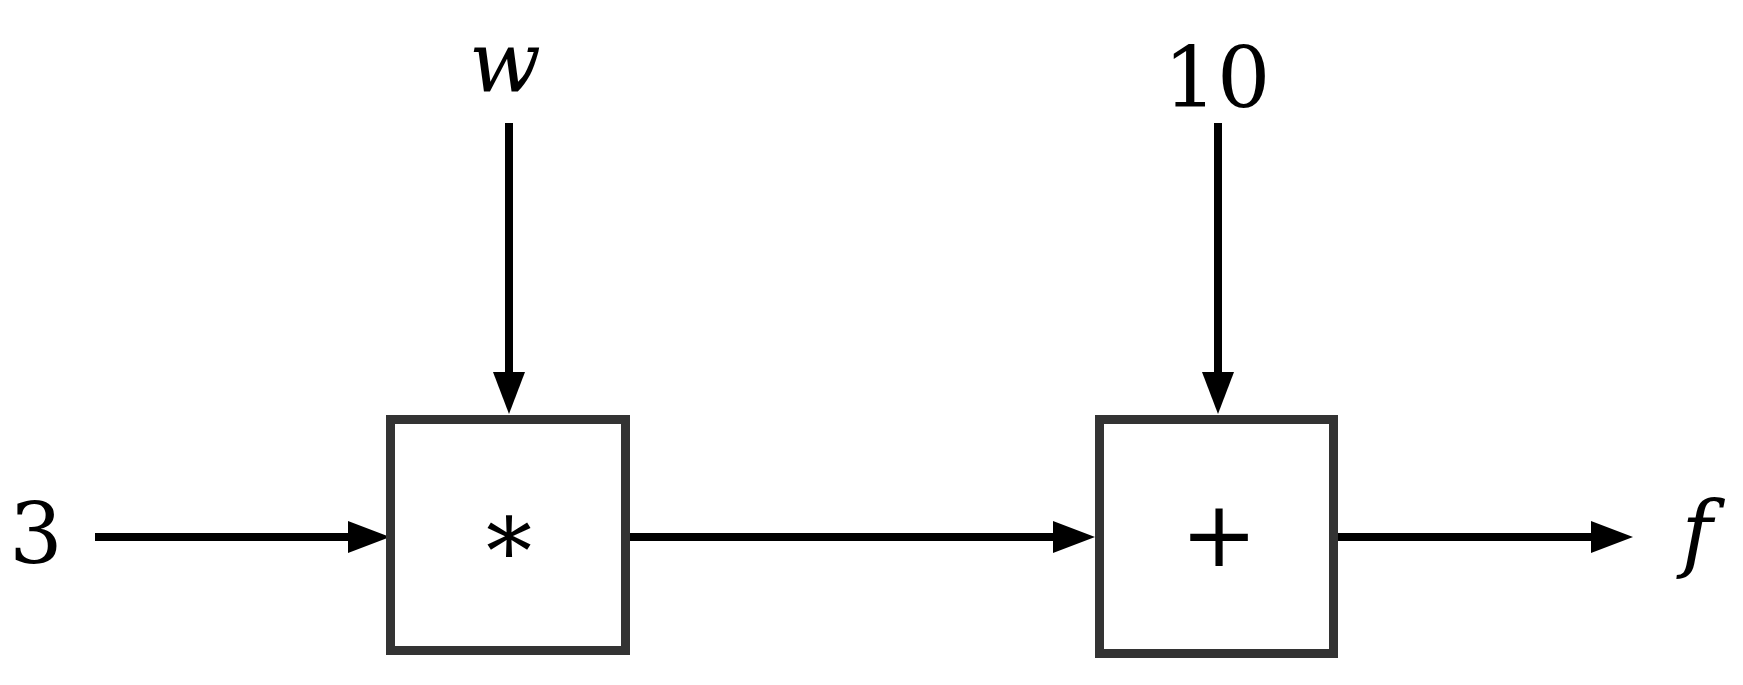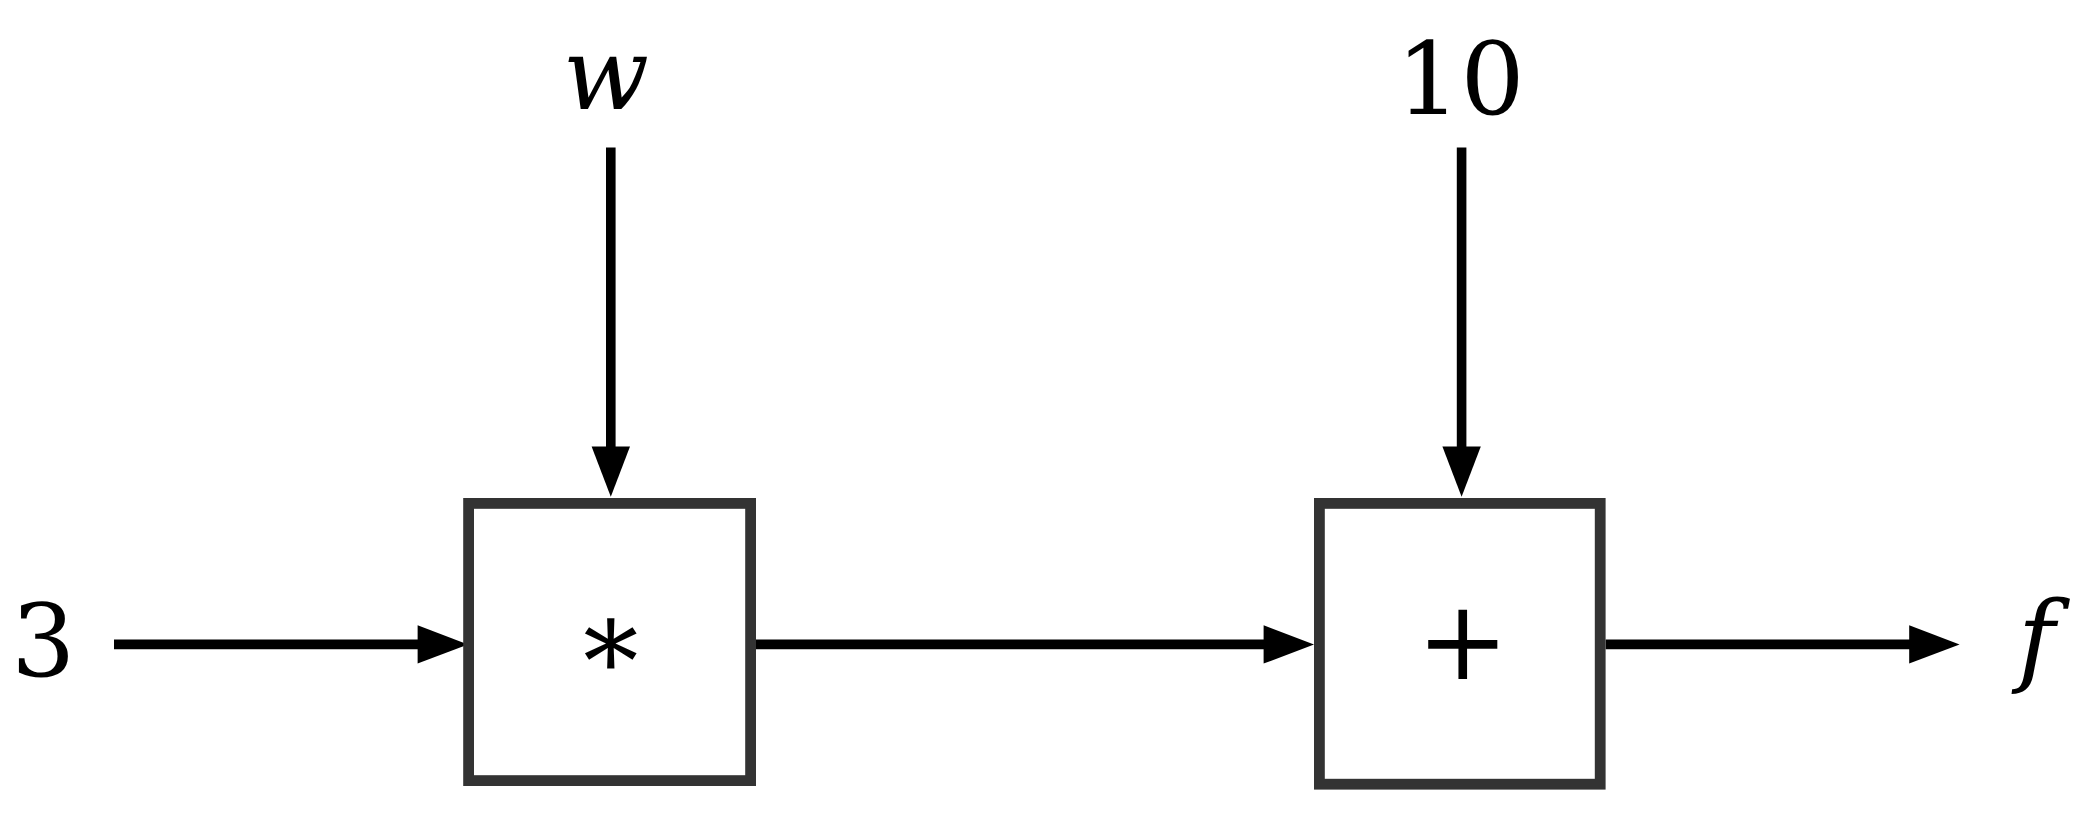--- a/index.html
+++ b/index.html
@@ -45,21 +45,21 @@
     font-size: 84px;
     line-height: 1;
     white-space: nowrap;
     user-select: none;
   }
   .lbl.math { font-style: italic; }
   .lbl.op   { font-size: 92px; }
   
   .pos-input-3   { left: 36px;   top: 534px; }
   .pos-w         { left: 505px;  top: 62px;  }
-  .pos-10        { left: 1217px; top: 66px;  }
+  .pos-10        { left: 1217px; top: 78px;  }
   .pos-f         { left: 1697px; top: 532px; }
   .pos-mul-sym   { left: 509px;  top: 534px; }
   .pos-add-sym   { left: 1219px; top: 535px; }
 </style>
 </head>
 <body>
 
 <div class="canvas">
 
   <svg viewBox="0 0 1743 685" aria-hidden="true">

